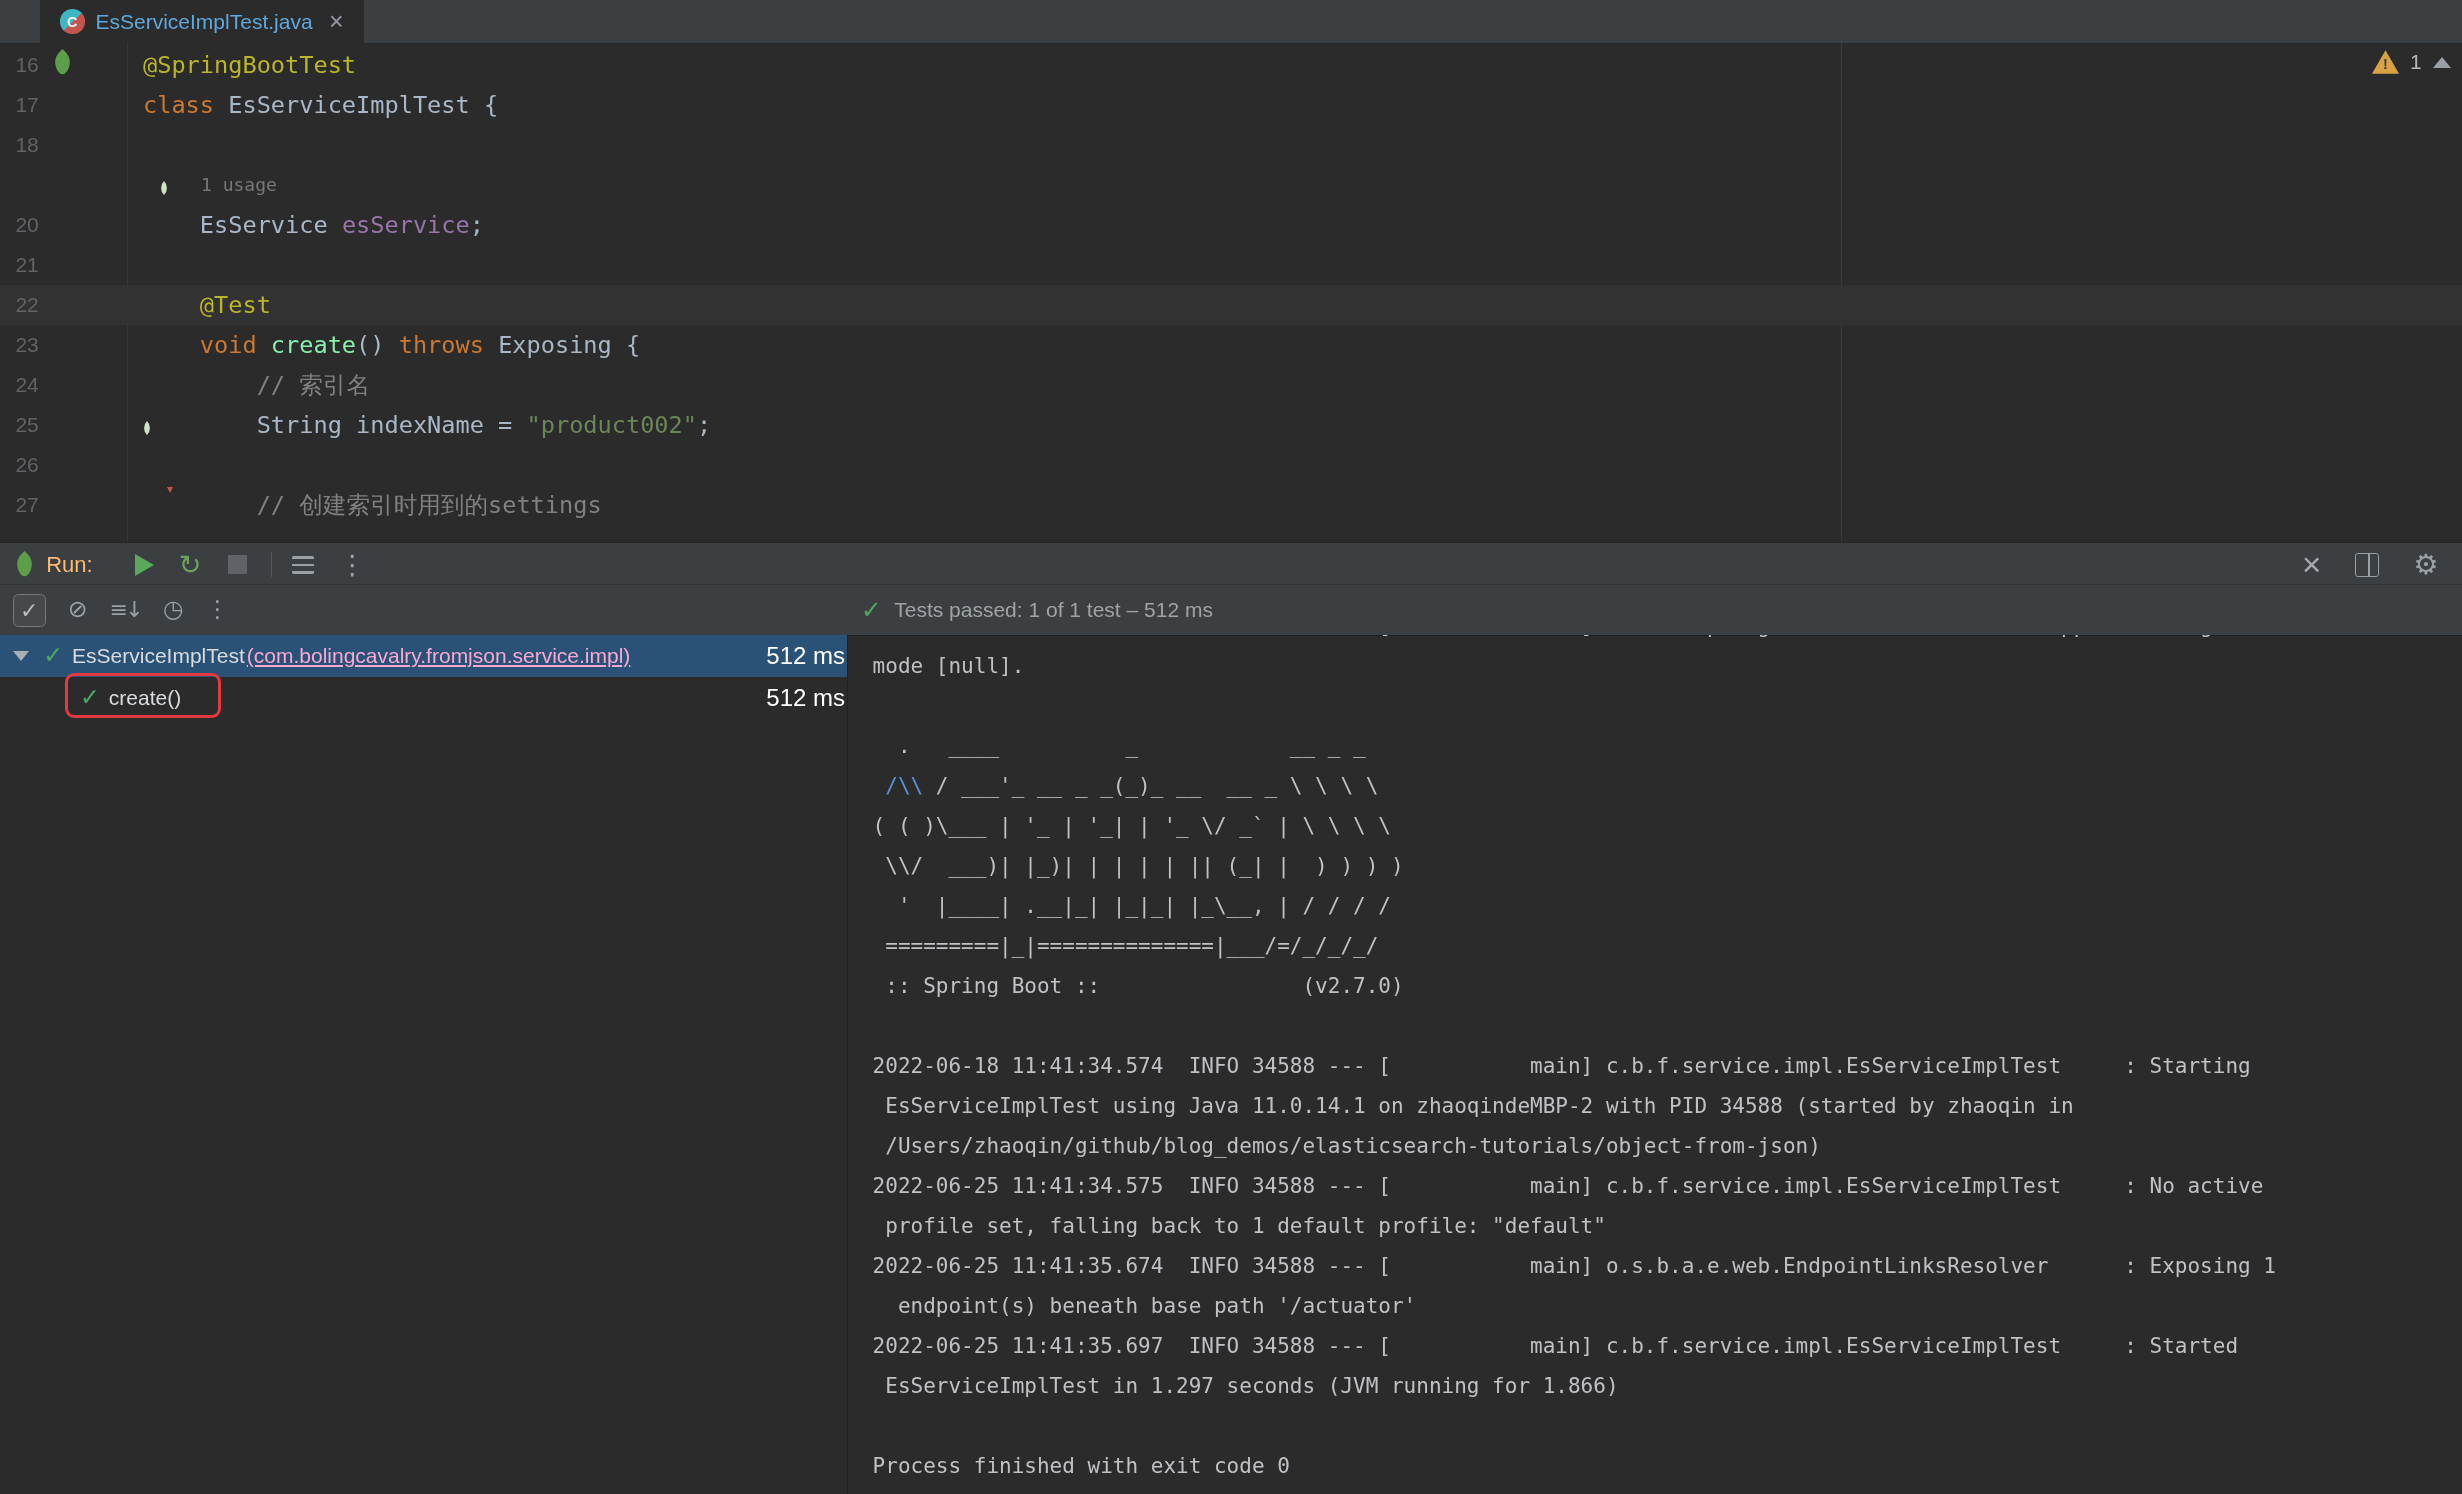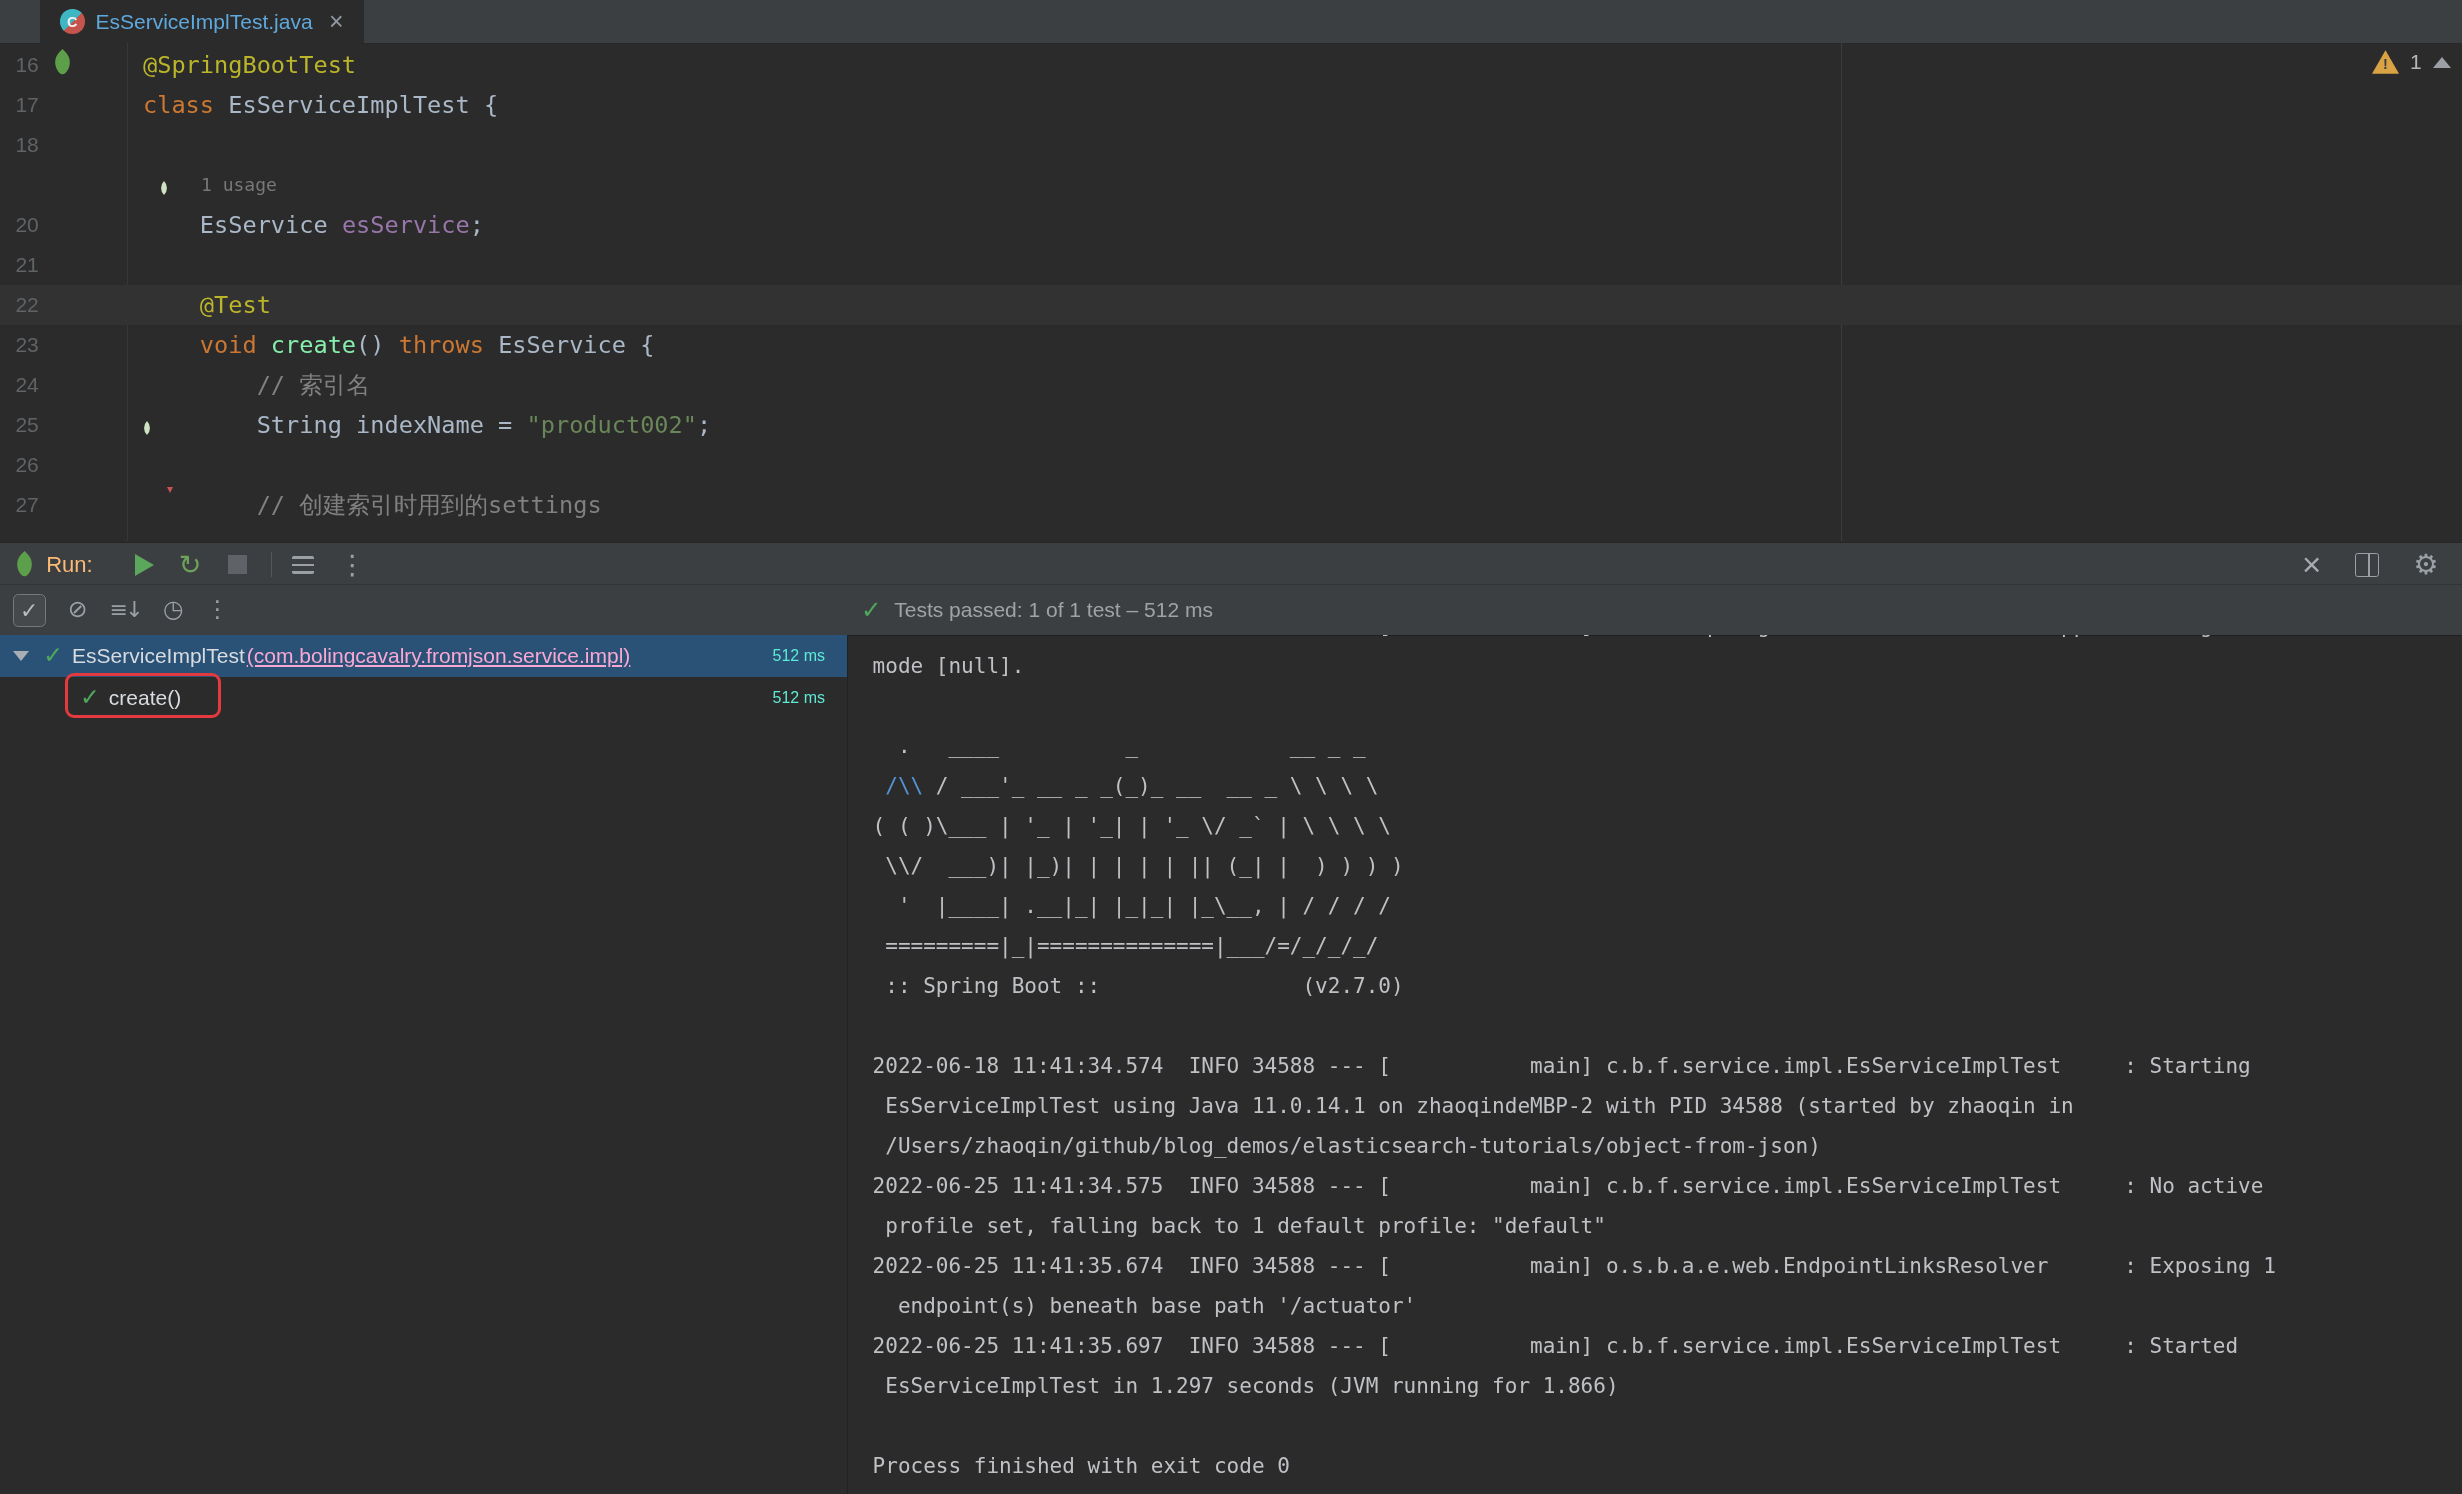--- a/index.html
+++ b/index.html
@@ -74,21 +74,21 @@
 
   
   .content{position:absolute;top:635px;left:0;right:0;bottom:0;}
   .tree{position:absolute;left:0;top:0;bottom:0;width:848px;background:#2b2b2b;border-right:0.9px solid #1f2123;box-sizing:border-box;}
   .trow{display:flex;align-items:center;height:42px;padding-left:12.7px;font-size:21px;position:relative;}
   .trow.sel{background:#2a5277;}
   .chev-down{width:0;height:0;border-left:8.2px solid transparent;border-right:8.2px solid transparent;border-top:10px solid #a9aeb4;margin-right:3.6px;}
   .tcheck{color:#4fa75d;font-weight:bold;font-size:23.6px;margin:0 9px 0 11px;font-family:"DejaVu Sans",sans-serif;line-height:1;}
   .tname{color:#d8dce0;}
   .tpkg{color:#f9a8d4;margin-left:2px;text-decoration:underline;}
-  .ttime{margin-left:auto;color:#5eead4;font-size:16px;padding-right:22px;}
+  .ttime{margin-left:auto;color:#ffffff;font-size:24px;padding-right:2px;}
   .red-box{position:absolute;left:65px;top:38px;width:156px;height:45px;border:3.6px solid #e3393f;border-radius:9px;
            box-sizing:border-box;pointer-events:none;z-index:5;}
 
   .console{position:absolute;left:849px;top:0;right:0;bottom:0;overflow:hidden;padding-left:23.6px;
            font-family:"DejaVu Sans Mono",monospace;font-size:21px;line-height:40px;color:#bfc1c5;}
   .crow{height:40px;white-space:pre;}
   .crow.clip{margin-top:-29px;}
   .blue{color:#5693d6;}
 </style>
 </head>
@@ -133,21 +133,21 @@
       <span class="num">21</span>
     </div>
     <div class="eline hl">
       <span class="num">22</span>
       <div class="code"><span class="ann">    @Test</span></div>
     </div>
     <div class="eline">
       <span class="num">23</span>
       <span class="gut-ic bean" style="left:52px"></span>
       <span class="gut-ic pen" style="left:82px"></span>
-      <div class="code"><span class="kw">    void </span><span class="mth">create</span><span class="pl">() </span><span class="kw">throws </span><span class="pl">EsService {</span></div>
+      <div class="code"><span class="kw">    void </span><span class="mth">create</span><span class="pl">() </span><span class="kw">throws </span><span class="pl">Exposing {</span></div>
     </div>
     <div class="eline">
       <span class="num">24</span>
       <div class="code"><span class="com">        // 索引名</span></div>
     </div>
     <div class="eline">
       <span class="num">25</span>
       <div class="code"><span class="pl">        String indexName = </span><span class="str">"product002"</span><span class="pl">;</span></div>
     </div>
     <div class="eline">

